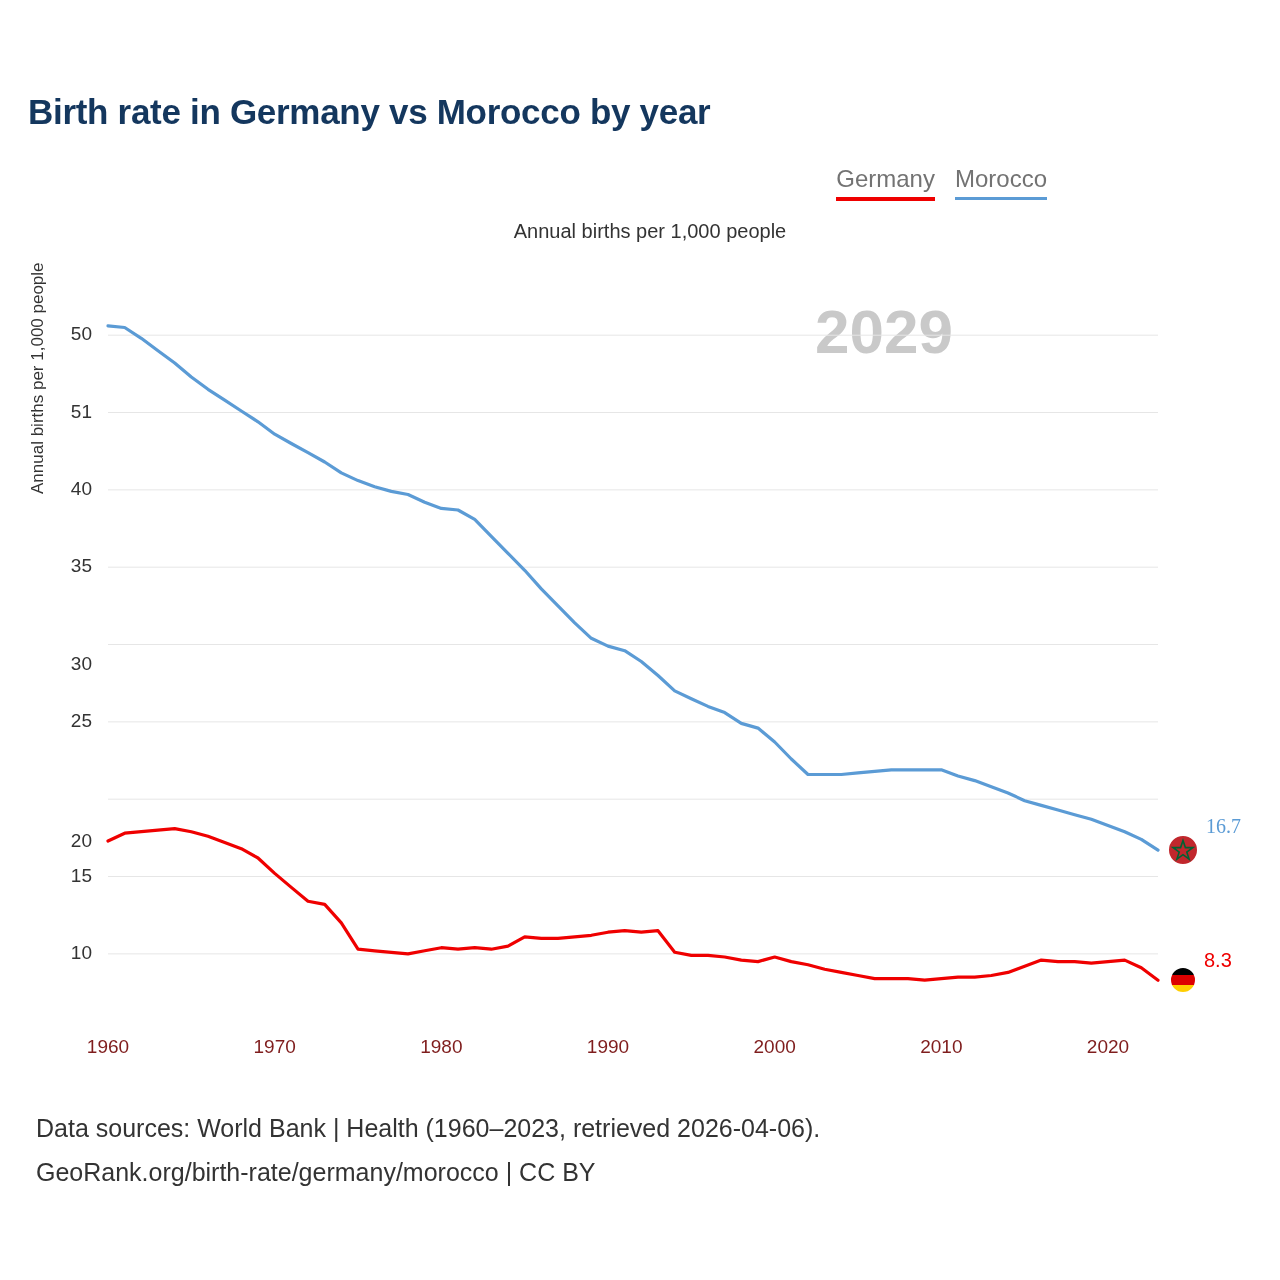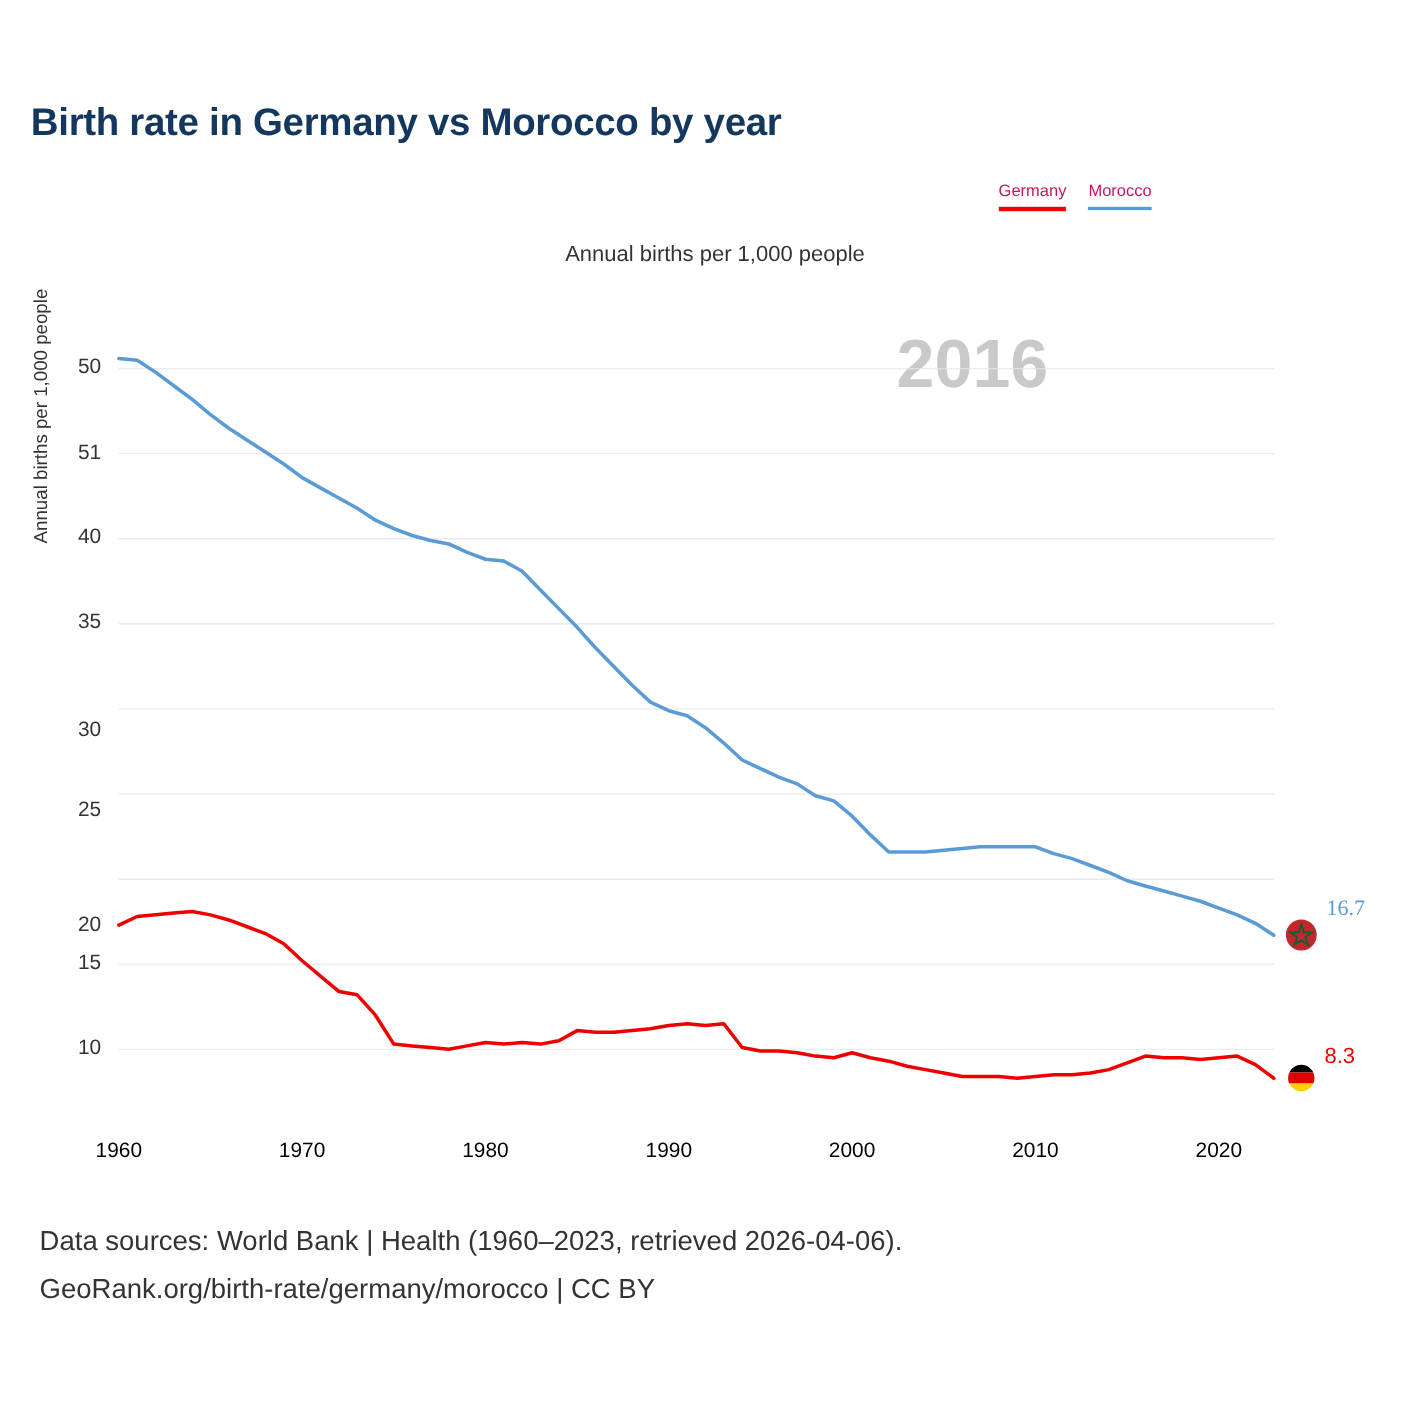--- a/index.html
+++ b/index.html
@@ -32,22 +32,22 @@
   }
   .legend {
     position: absolute;
     right: 24px;
     top: 166px;
     display: flex;
     gap: 20px;
     align-items: flex-start;
   }
   .legend-item {
-    font-size: 15px;
-    color: #be185d;
+    font-size: 24px;
+    color: #737373;
     padding-bottom: 5px;
     line-height: 1.1;
   }
   .legend-item.germany { border-bottom: 4px solid #ef0000; }
   .legend-item.morocco { border-bottom: 3px solid #5b9bd5; }
 
   .subtitle {
     position: absolute;
     left: 0;
     top: 220px;
@@ -85,21 +85,21 @@
   .ytick {
     position: absolute;
     font-size: 19px;
     color: #333;
     text-align: right;
     width: 60px;
   }
   .xtick {
     position: absolute;
     font-size: 19px;
-    color: #000000;
+    color: #7f1d1d;
     text-align: center;
     width: 90px;
   }
   .endpoint-label {
     position: absolute;
     font-size: 20px;
   }
   .endpoint-label.morocco { color: #5b9bd5; }
   .endpoint-label.germany { color: #ef0000; }
   .footer {
@@ -121,21 +121,21 @@
 
   <div class="legend">
     <div class="legend-item germany">Germany</div>
     <div class="legend-item morocco">Morocco</div>
   </div>
 
   <div class="subtitle">Annual births per 1,000 people</div>
 
   <div class="ylabel">Annual births per 1,000 people</div>
 
-  <div class="big-year">2016</div>
+  <div class="big-year">2029</div>
 
   <svg class="plot" width="1280" height="1090">
     <g id="gridlines">
         <line x1="108" x2="1158" y1="953.8666666666667" y2="953.8666666666667" stroke="#e6e6e6" stroke-width="1"></line>
         <line x1="108" x2="1158" y1="876.5333333333333" y2="876.5333333333333" stroke="#e6e6e6" stroke-width="1"></line>
         <line x1="108" x2="1158" y1="799.2" y2="799.2" stroke="#e6e6e6" stroke-width="1"></line>
         <line x1="108" x2="1158" y1="721.8666666666667" y2="721.8666666666667" stroke="#e6e6e6" stroke-width="1"></line>
         <line x1="108" x2="1158" y1="644.5333333333333" y2="644.5333333333333" stroke="#e6e6e6" stroke-width="1"></line>
         <line x1="108" x2="1158" y1="567.2" y2="567.2" stroke="#e6e6e6" stroke-width="1"></line>
         <line x1="108" x2="1158" y1="489.8666666666667" y2="489.8666666666667" stroke="#e6e6e6" stroke-width="1"></line>
@@ -143,21 +143,21 @@
         <line x1="108" x2="1158" y1="335.20000000000005" y2="335.20000000000005" stroke="#e6e6e6" stroke-width="1"></line>
       </g>
     <polyline id="line-morocco" fill="none" stroke="#5b9bd5" stroke-width="3.2" stroke-linejoin="round" stroke-linecap="round" points="108.0,325.9 124.7,327.5 141.3,338.3 158.0,350.7 174.7,363.0 191.3,377.0 208.0,389.3 224.7,400.2 241.3,411.0 258.0,421.8 274.7,434.2 291.3,443.5 308.0,452.7 324.7,462.0 341.3,472.9 358.0,480.6 374.7,486.8 391.3,491.4 408.0,494.5 424.7,502.2 441.3,508.4 458.0,510.0 474.7,519.3 491.3,536.3 508.0,553.3 524.7,570.3 541.3,588.9 558.0,605.9 574.7,622.9 591.3,638.3 608.0,646.1 624.7,650.7 641.3,661.5 658.0,675.5 674.7,690.9 691.3,698.7 708.0,706.4 724.7,712.6 741.3,723.4 758.0,728.1 774.7,742.0 791.3,759.0 808.0,774.5 824.7,774.5 841.3,774.5 858.0,772.9 874.7,771.4 891.3,769.8 908.0,769.8 924.7,769.8 941.3,769.8 958.0,776.0 974.7,780.6 991.3,786.8 1008.0,793.0 1024.7,800.7 1041.3,805.4 1058.0,810.0 1074.7,814.7 1091.3,819.3 1108.0,825.5 1124.7,831.7 1141.3,839.4 1158.0,850.2"></polyline>
     <polyline id="line-germany" fill="none" stroke="#ef0000" stroke-width="3.2" stroke-linejoin="round" stroke-linecap="round" points="108.0,841.0 124.7,833.2 141.3,831.7 158.0,830.1 174.7,828.6 191.3,831.7 208.0,836.3 224.7,842.5 241.3,848.7 258.0,858.0 274.7,873.4 291.3,887.4 308.0,901.3 324.7,904.4 341.3,922.9 358.0,949.2 374.7,950.8 391.3,952.3 408.0,953.9 424.7,950.8 441.3,947.7 458.0,949.2 474.7,947.7 491.3,949.2 508.0,946.1 524.7,936.9 541.3,938.4 558.0,938.4 574.7,936.9 591.3,935.3 608.0,932.2 624.7,930.7 641.3,932.2 658.0,930.7 674.7,952.3 691.3,955.4 708.0,955.4 724.7,957.0 741.3,960.1 758.0,961.6 774.7,957.0 791.3,961.6 808.0,964.7 824.7,969.3 841.3,972.4 858.0,975.5 874.7,978.6 891.3,978.6 908.0,978.6 924.7,980.2 941.3,978.6 958.0,977.1 974.7,977.1 991.3,975.5 1008.0,972.4 1024.7,966.2 1041.3,960.1 1058.0,961.6 1074.7,961.6 1091.3,963.1 1108.0,961.6 1124.7,960.1 1141.3,967.8 1158.0,980.2"></polyline>
   </svg>
 
   <div id="yticks">
       <div class="ytick" style="left: 32px; top: 941.867px;">10</div>
       <div class="ytick" style="left: 32px; top: 864.533px;">15</div>
       <div class="ytick" style="left: 32px; top: 787.2px; margin-top: 43px;">20</div>
-      <div class="ytick" style="left: 32px; top: 709.867px; margin-top: 16px;">25</div>
+      <div class="ytick" style="left: 32px; top: 709.867px;">25</div>
       <div class="ytick" style="left: 32px; top: 632.533px; margin-top: 20px;">30</div>
       <div class="ytick" style="left: 32px; top: 555.2px;">35</div>
       <div class="ytick" style="left: 32px; top: 477.867px;">40</div>
       <div class="ytick" style="left: 32px; top: 400.533px;">51</div>
       <div class="ytick" style="left: 32px; top: 323.2px;">50</div>
     </div>
   <div id="xticks">
       <div class="xtick" style="left: 63px; top: 1036px;">1960</div>
       <div class="xtick" style="left: 229.667px; top: 1036px;">1970</div>
       <div class="xtick" style="left: 396.333px; top: 1036px;">1980</div>

